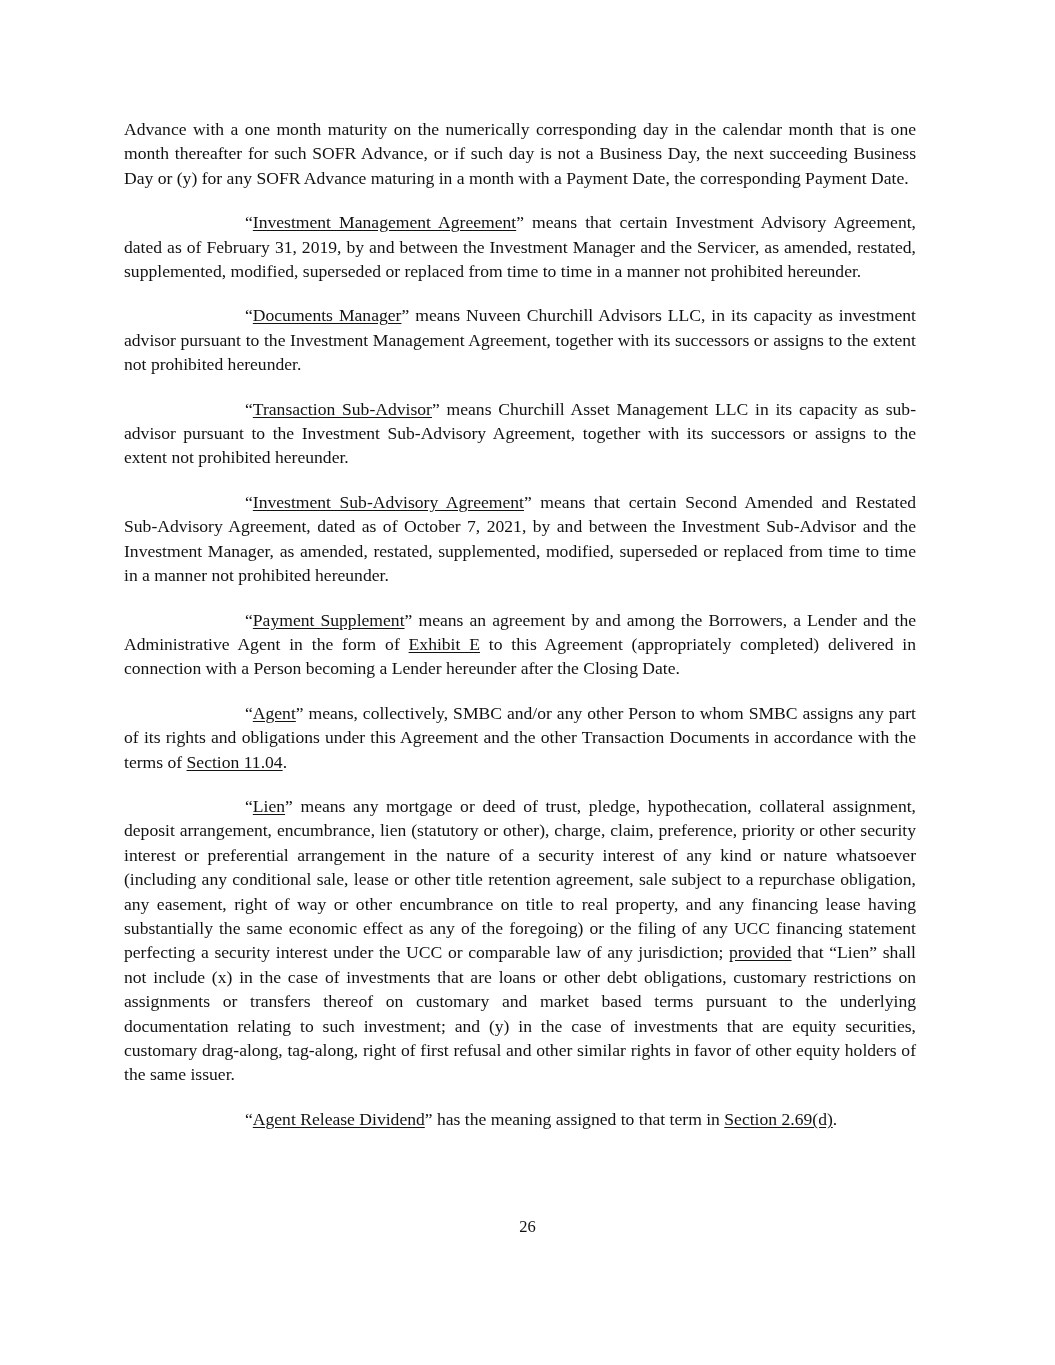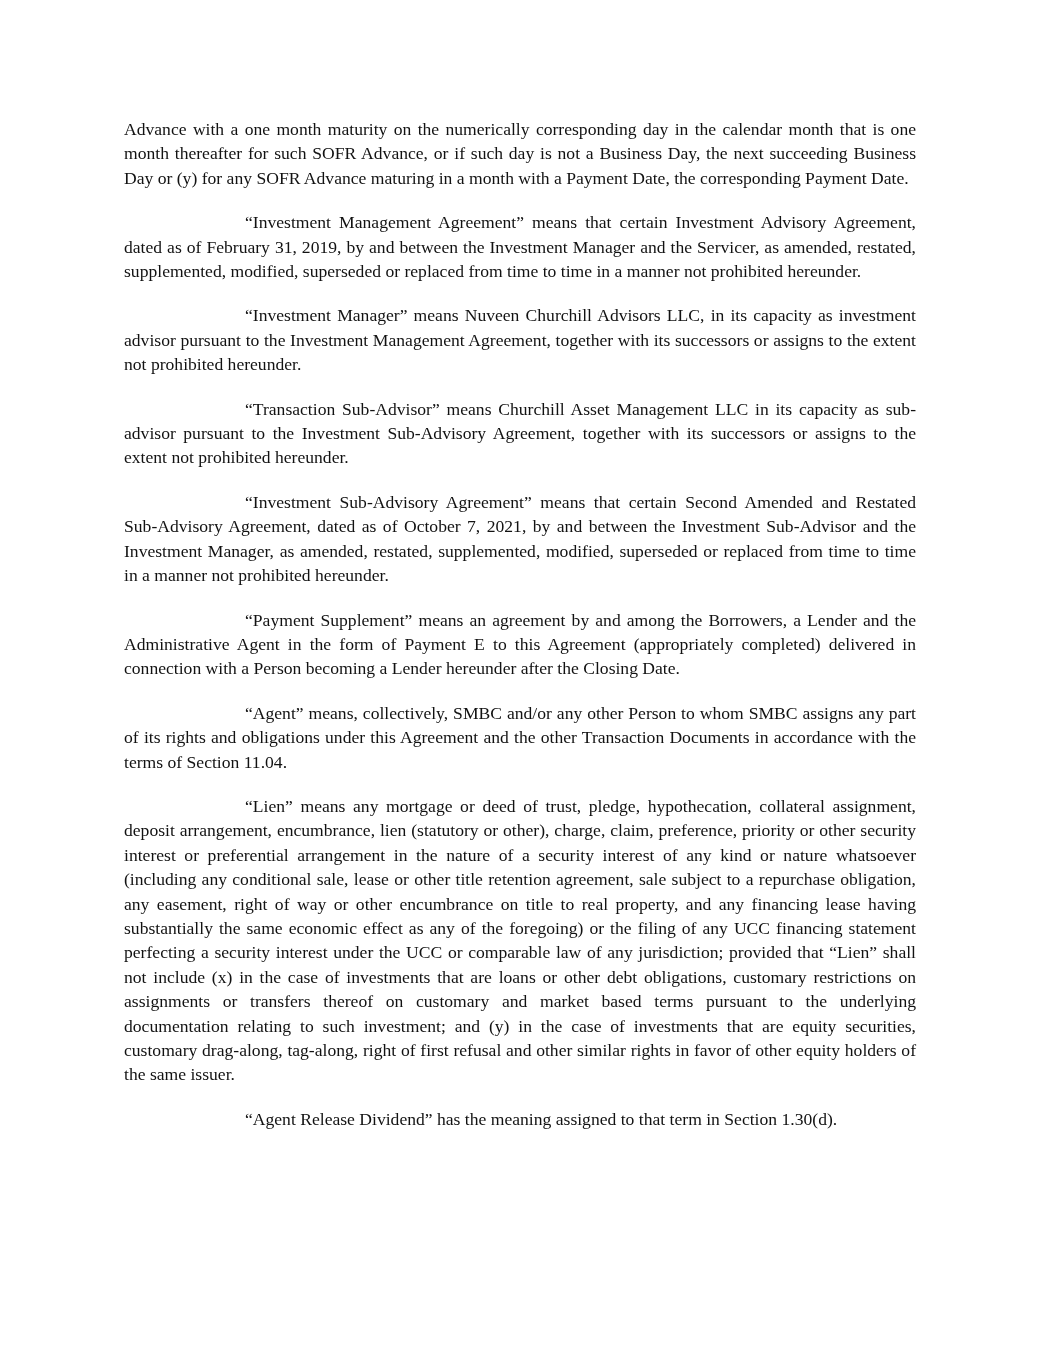--- a/index.html
+++ b/index.html
@@ -25,40 +25,42 @@
     line-height: 24.4px;
     text-align: justify;
   }
   .para {
     margin: 0 16px 20px 0;
   }
   .para.indent {
     text-indent: 121px;
   }
   .u {
+    text-decoration: underline;
     text-underline-offset: 2px;
   }
   .page-number {
     position: absolute;
     top: 1216px;
     left: 0;
     width: 100%;
     text-align: center;
     font-size: 16.5px;
     line-height: 22px;
   }
 </style>
 </head>
 <body>
 
 <div class="page">
   <div class="doc-body">
       <p class="para"><span>Advance with a one month maturity on the numerically corresponding day in the calendar month that is one month thereafter for such SOFR Advance, or if such day is not a Business Day, the next succeeding Business Day or (y) for any SOFR Advance maturing in a month with a Payment Date, the corresponding Payment Date.</span></p>
       <p class="para indent"><span>“</span><span class="u">Investment Management Agreement</span><span>” means that certain Investment Advisory Agreement, dated as of February 31, 2019, by and between the Investment Manager and the Servicer, as amended, restated, supplemented, modified, superseded or replaced from time to time in a manner not prohibited hereunder.</span></p>
-      <p class="para indent"><span>“</span><span class="u">Investment Manager</span><span>” means Nuveen Churchill Advisors LLC, in its capacity as investment advisor pursuant to the Investment Management Agreement, together with its successors or assigns to the extent not prohibited hereunder.</span></p>
+      <p class="para indent"><span>“</span><span class="u">Documents Manager</span><span>” means Nuveen Churchill Advisors LLC, in its capacity as investment advisor pursuant to the Investment Management Agreement, together with its successors or assigns to the extent not prohibited hereunder.</span></p>
       <p class="para indent"><span>“</span><span class="u">Transaction Sub-Advisor</span><span>” means Churchill Asset Management LLC in its capacity as sub-advisor pursuant to the Investment Sub-Advisory Agreement, together with its successors or assigns to the extent not prohibited hereunder.</span></p>
       <p class="para indent"><span>“</span><span class="u">Investment Sub-Advisory Agreement</span><span>” means that certain Second Amended and Restated Sub-Advisory Agreement, dated as of October 7, 2021, by and between the Investment Sub-Advisor and the Investment Manager, as amended, restated, supplemented, modified, superseded or replaced from time to time in a manner not prohibited hereunder.</span></p>
-      <p class="para indent"><span>“</span><span class="u">Payment Supplement</span><span>” means an agreement by and among the Borrowers, a Lender and the Administrative Agent in the form of </span><span class="u">Payment E</span><span> to this Agreement (appropriately completed) delivered in connection with a Person becoming a Lender hereunder after the Closing Date.</span></p>
+      <p class="para indent"><span>“</span><span class="u">Payment Supplement</span><span>” means an agreement by and among the Borrowers, a Lender and the Administrative Agent in the form of </span><span class="u">Exhibit E</span><span> to this Agreement (appropriately completed) delivered in connection with a Person becoming a Lender hereunder after the Closing Date.</span></p>
       <p class="para indent"><span>“</span><span class="u">Agent</span><span>” means, collectively, SMBC and/or any other Person to whom SMBC assigns any part of its rights and obligations under this Agreement and the other Transaction Documents in accordance with the terms of </span><span class="u">Section 11.04</span><span>.</span></p>
       <p class="para indent"><span>“</span><span class="u">Lien</span><span>” means any mortgage or deed of trust, pledge, hypothecation, collateral assignment, deposit arrangement, encumbrance, lien (statutory or other), charge, claim, preference, priority or other security interest or preferential arrangement in the nature of a security interest of any kind or nature whatsoever (including any conditional sale, lease or other title retention agreement, sale subject to a repurchase obligation, any easement, right of way or other encumbrance on title to real property, and any financing lease having substantially the same economic effect as any of the foregoing) or the filing of any UCC financing statement perfecting a security interest under the UCC or comparable law of any jurisdiction; </span><span class="u">provided</span><span> that “Lien” shall not include (x) in the case of investments that are loans or other debt obligations, customary restrictions on assignments or transfers thereof on customary and market based terms pursuant to the underlying documentation relating to such investment; and (y) in the case of investments that are equity securities, customary drag-along, tag-along, right of first refusal and other similar rights in favor of other equity holders of the same issuer.</span></p>
-      <p class="para indent"><span>“</span><span class="u">Agent Release Dividend</span><span>” has the meaning assigned to that term in </span><span class="u">Section 1.30(d)</span><span>.</span></p>
+      <p class="para indent"><span>“</span><span class="u">Agent Release Dividend</span><span>” has the meaning assigned to that term in </span><span class="u">Section 2.69(d)</span><span>.</span></p>
     </div>
+  <div class="page-number">26</div>
 </div>
 
 </body></html>

